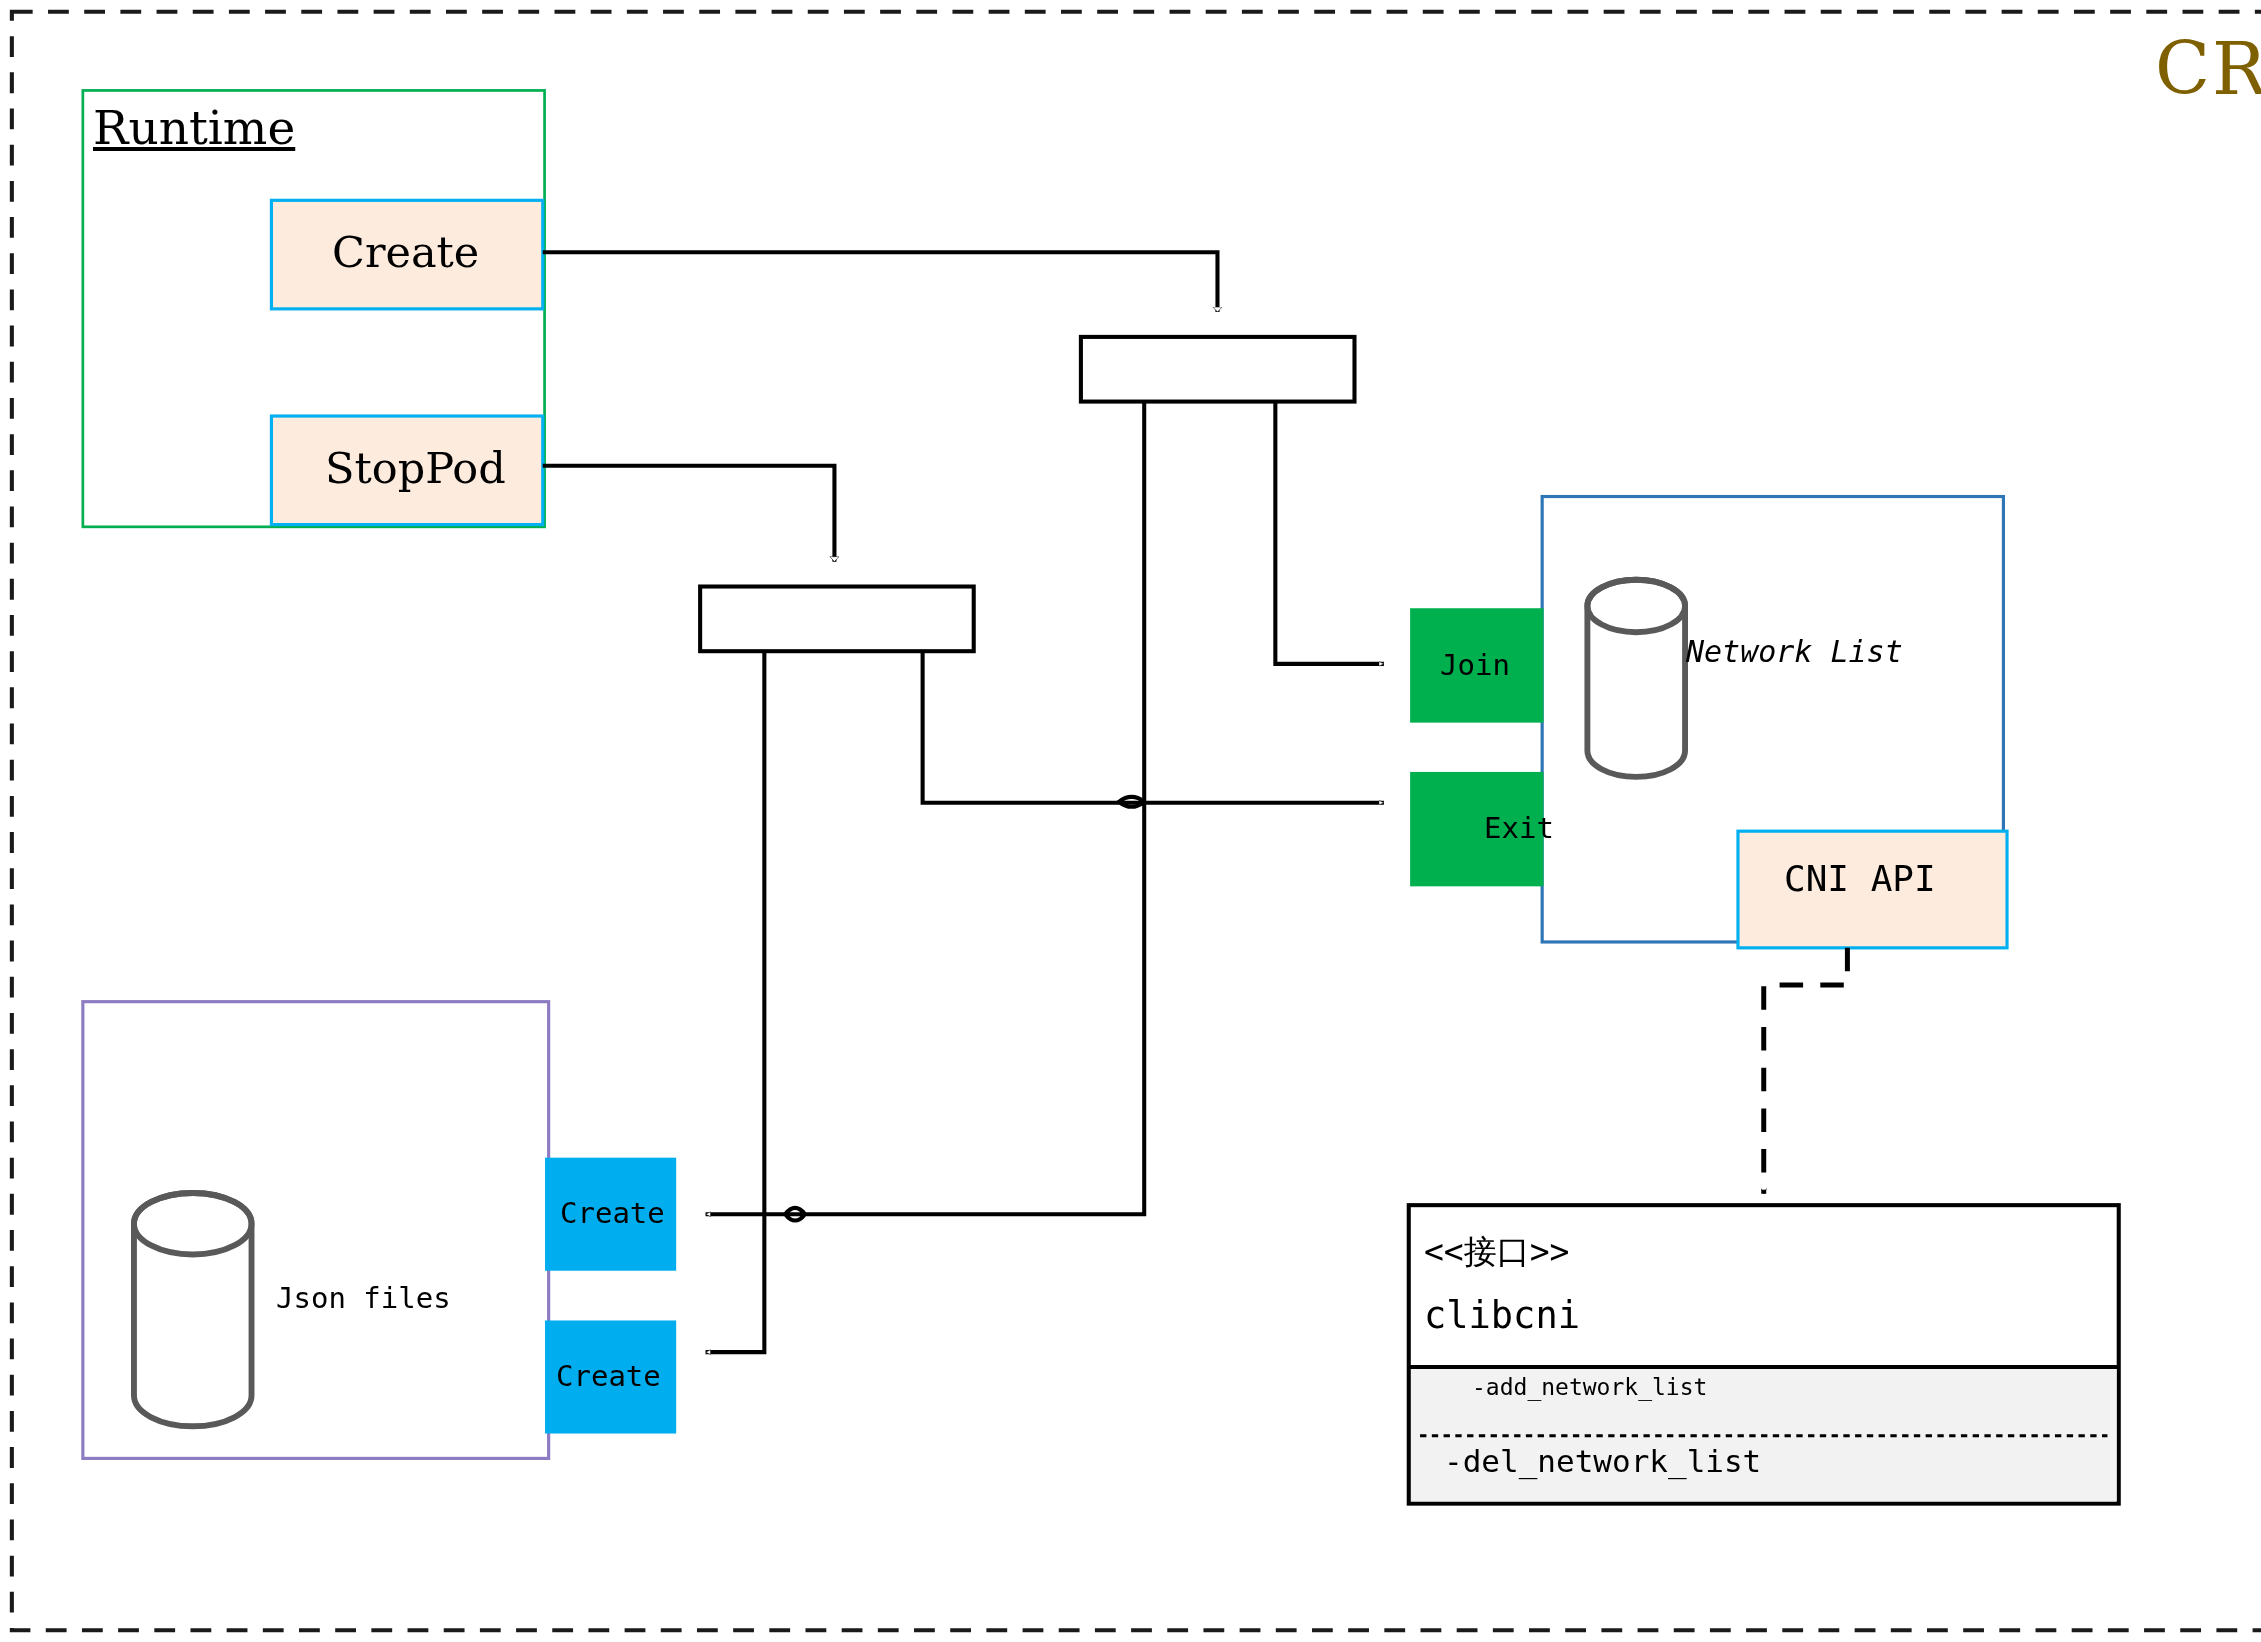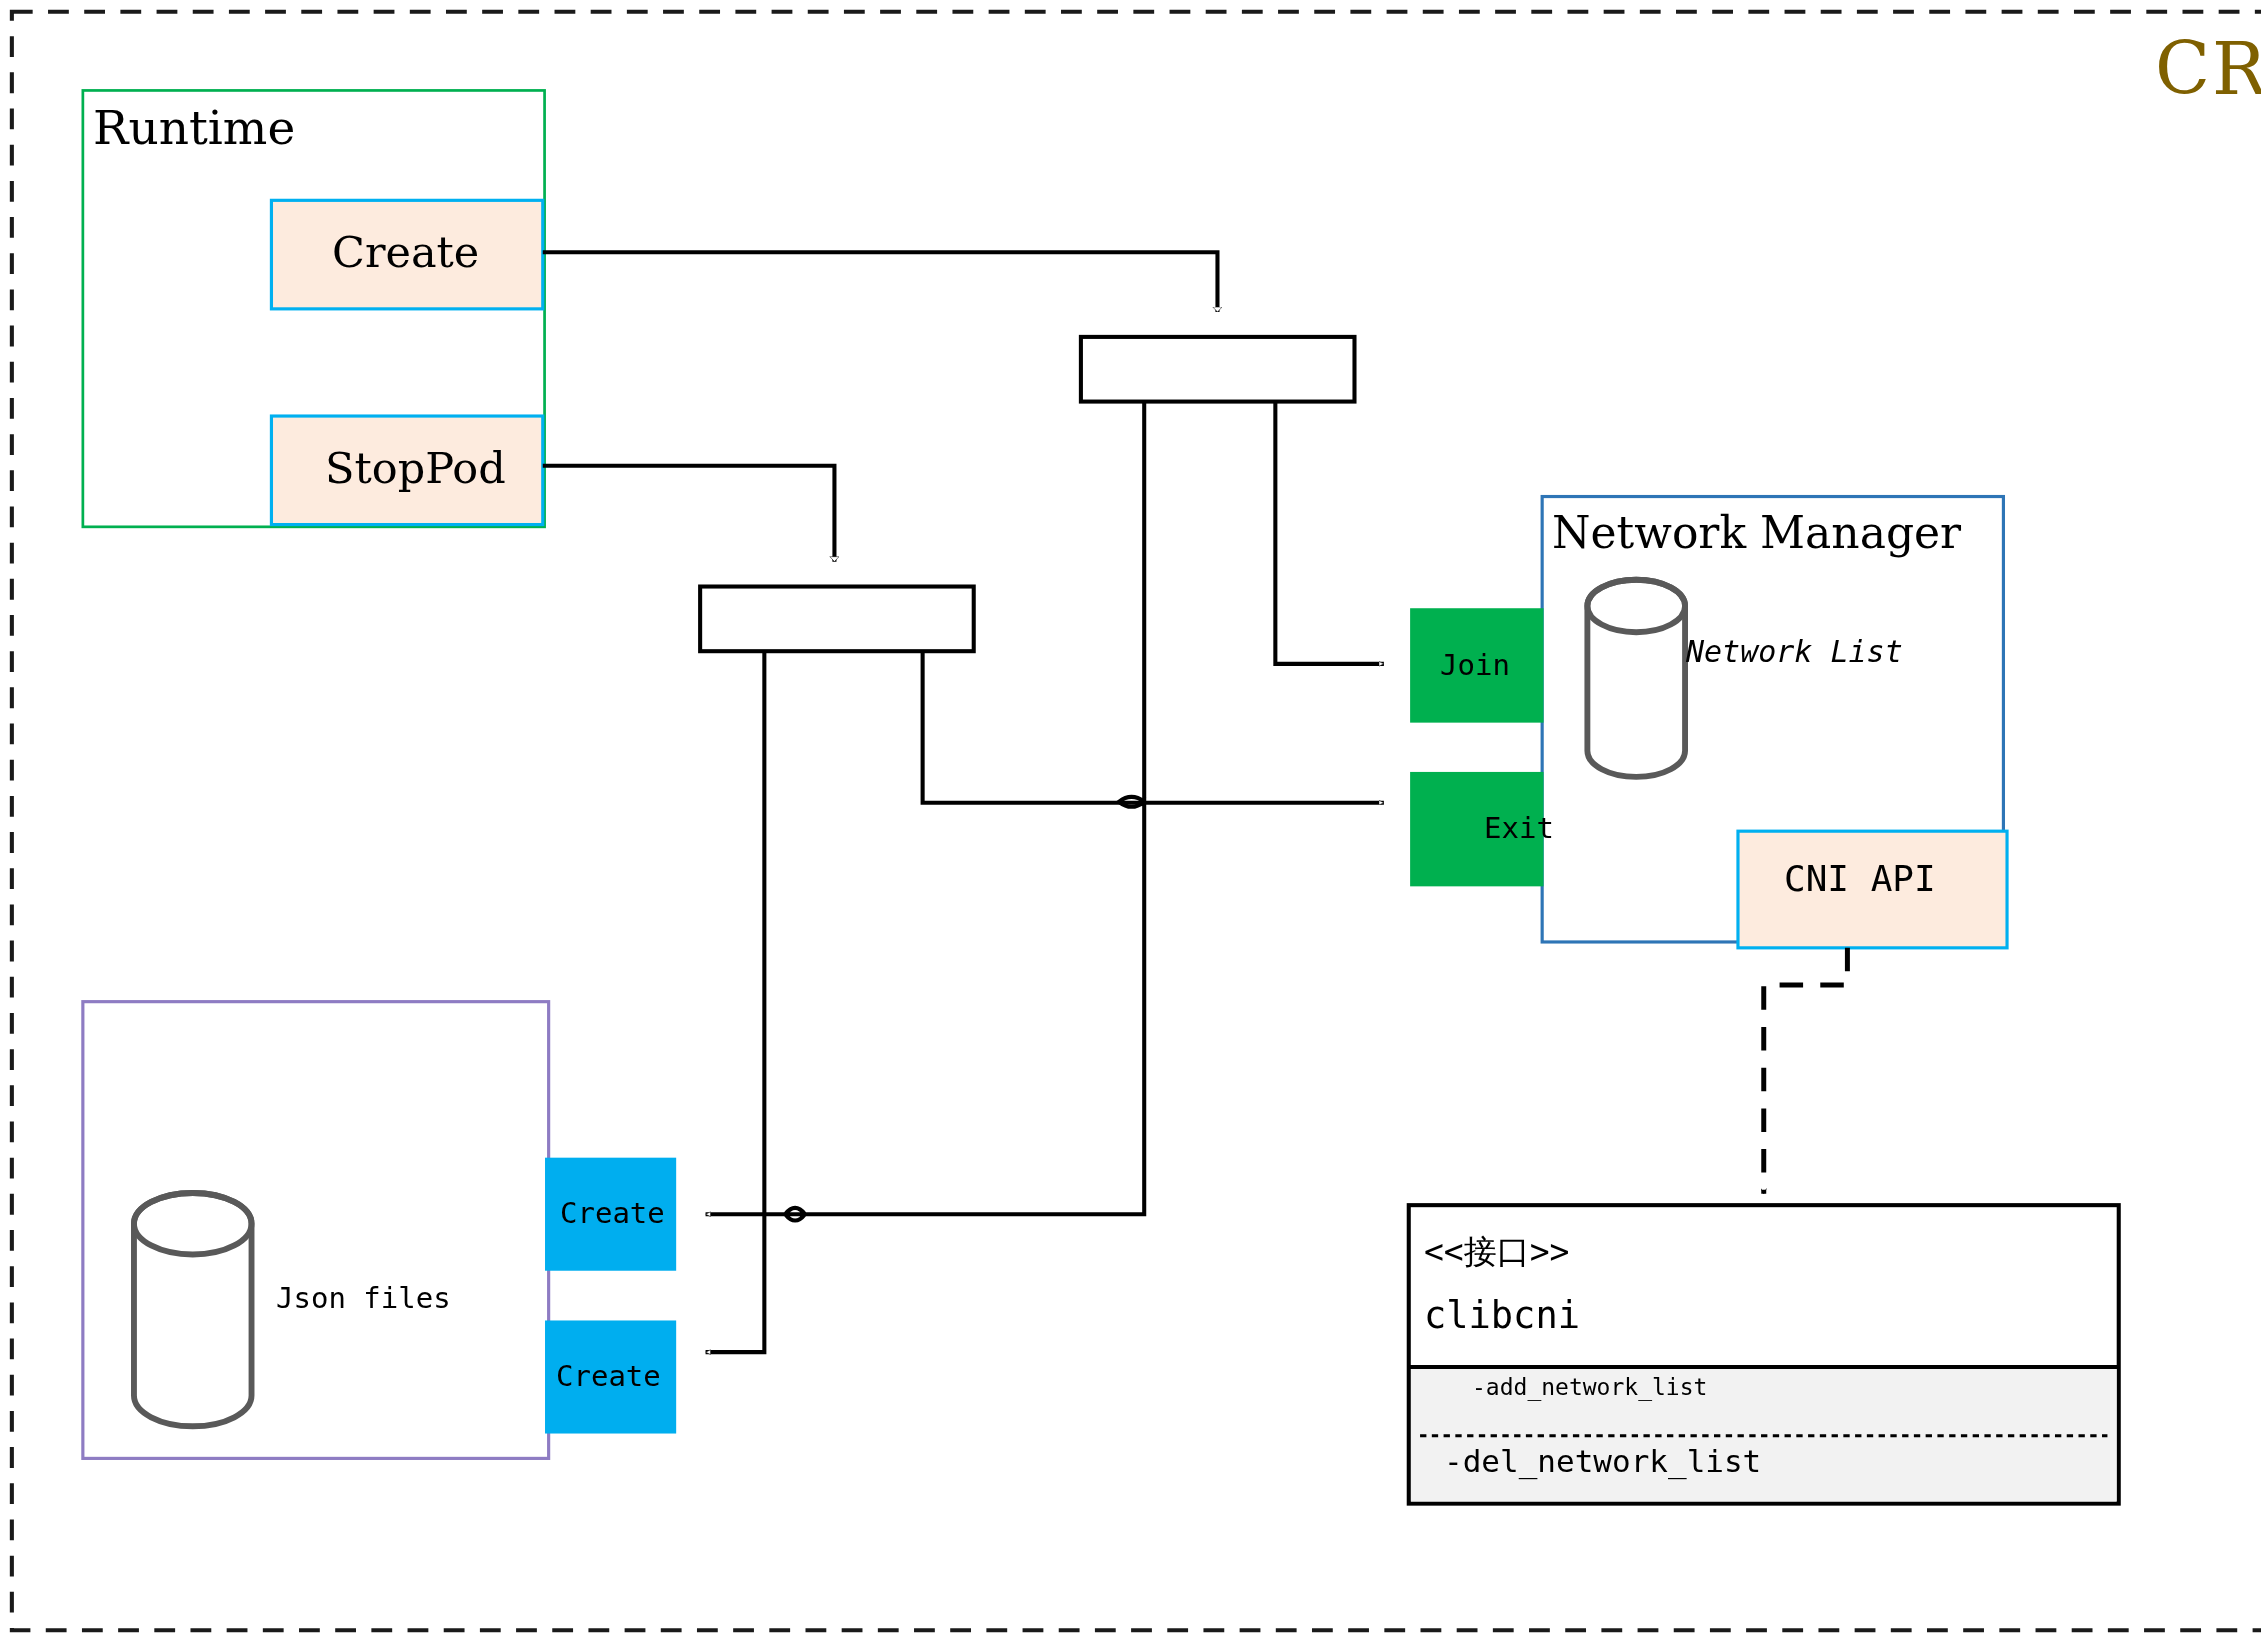--- a/index.html
+++ b/index.html
@@ -78,29 +78,28 @@
       <path d="M1690,1440 L1690,2990 L1560,2990" marker-end="url(#hollowArrowR)"></path>
 
       <path d="M2040,1440 L2040,1775 L3060,1775" marker-end="url(#hollowArrowR)"></path>
     </g>
 
     <path fill="none" stroke="#000" stroke-width="11" stroke-dasharray="52 38" d="M4085,2096 L4085,2178 L3900,2178 L3900,2640" marker-end="url(#openVee)"></path>
   </svg>
 
   <div class="lbl" style="left:2155px;top:27px;font-size:72px;color:#7F6000;letter-spacing:1.8px;">CRI</div>
 
-  <div class="lbl" style="left:93px;top:100px;font-size:47px;">Runtime</div>
+  <div class="lbl" style="left:93px;top:100px;font-size:47px;text-decoration:underline;">Runtime</div>
   <div class="lbl" style="left:332px;top:227px;font-size:43px;">Create</div>
   <div class="lbl" style="left:325px;top:443px;font-size:43px;">StopPod</div>
 
   <div class="lbl mono" style="left:276px;top:1281px;font-size:29px;">Json files</div>
   <div class="lbl mono" style="left:560px;top:1196px;font-size:29px;">Create</div>
   <div class="lbl mono" style="left:556px;top:1359px;font-size:29px;">Create</div>
 
-  <div class="lbl" style="left:1552px;top:507px;font-size:44px;">Network Manager</div>
   <div class="lbl mono" style="left:1686px;top:634px;font-size:30px;font-style:italic;">Network List</div>
   <div class="lbl mono" style="left:1440px;top:648px;font-size:29px;">Join</div>
   <div class="lbl mono" style="left:1440px;top:811px;font-size:29px;margin-left:44px;">Exit</div>
   <div class="lbl mono" style="left:1784px;top:858px;font-size:36px;">CNI API</div>
 
   <div class="lbl mono" style="left:1424px;top:1230px;font-size:33px;">&lt;&lt;接口&gt;&gt;</div>
   <div class="lbl mono" style="left:1424px;top:1294px;font-size:37px;">clibcni</div>
   <div class="lbl mono" style="left:1444px;top:1374px;font-size:23px;margin-left:28px;">-add_network_list</div>
   <div class="lbl mono" style="left:1444px;top:1443px;font-size:31px;">-del_network_list</div>
 

